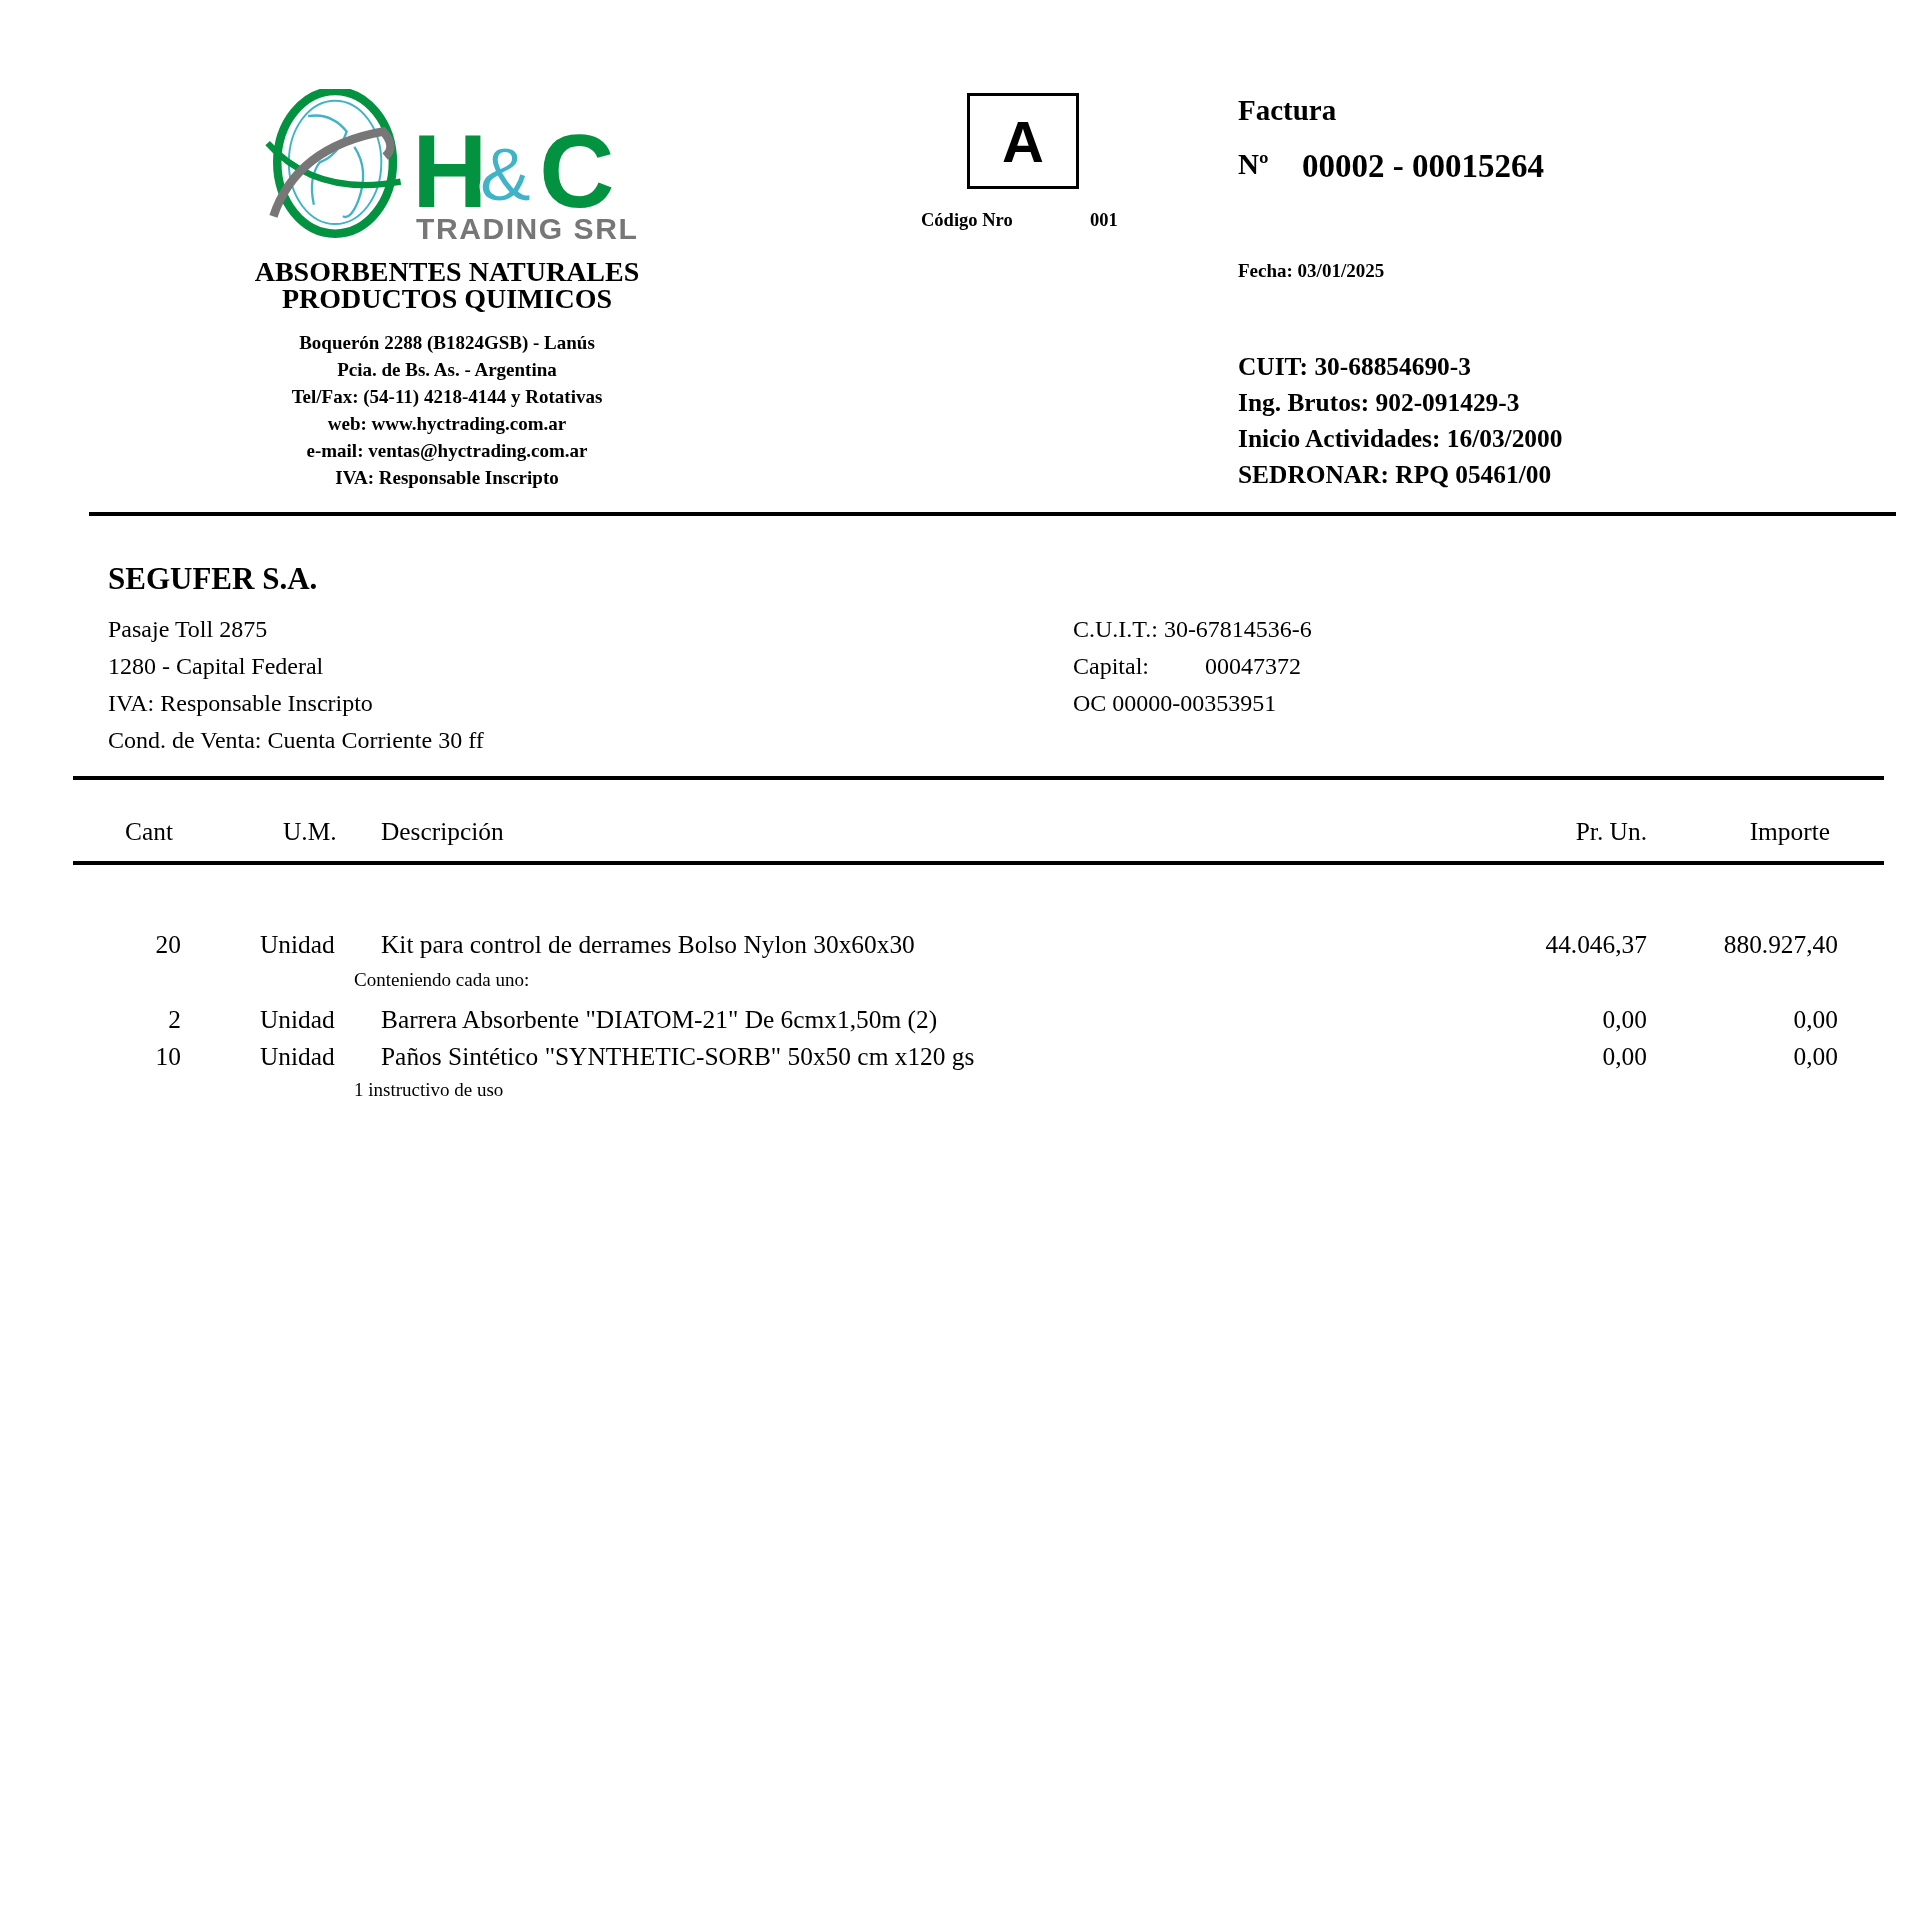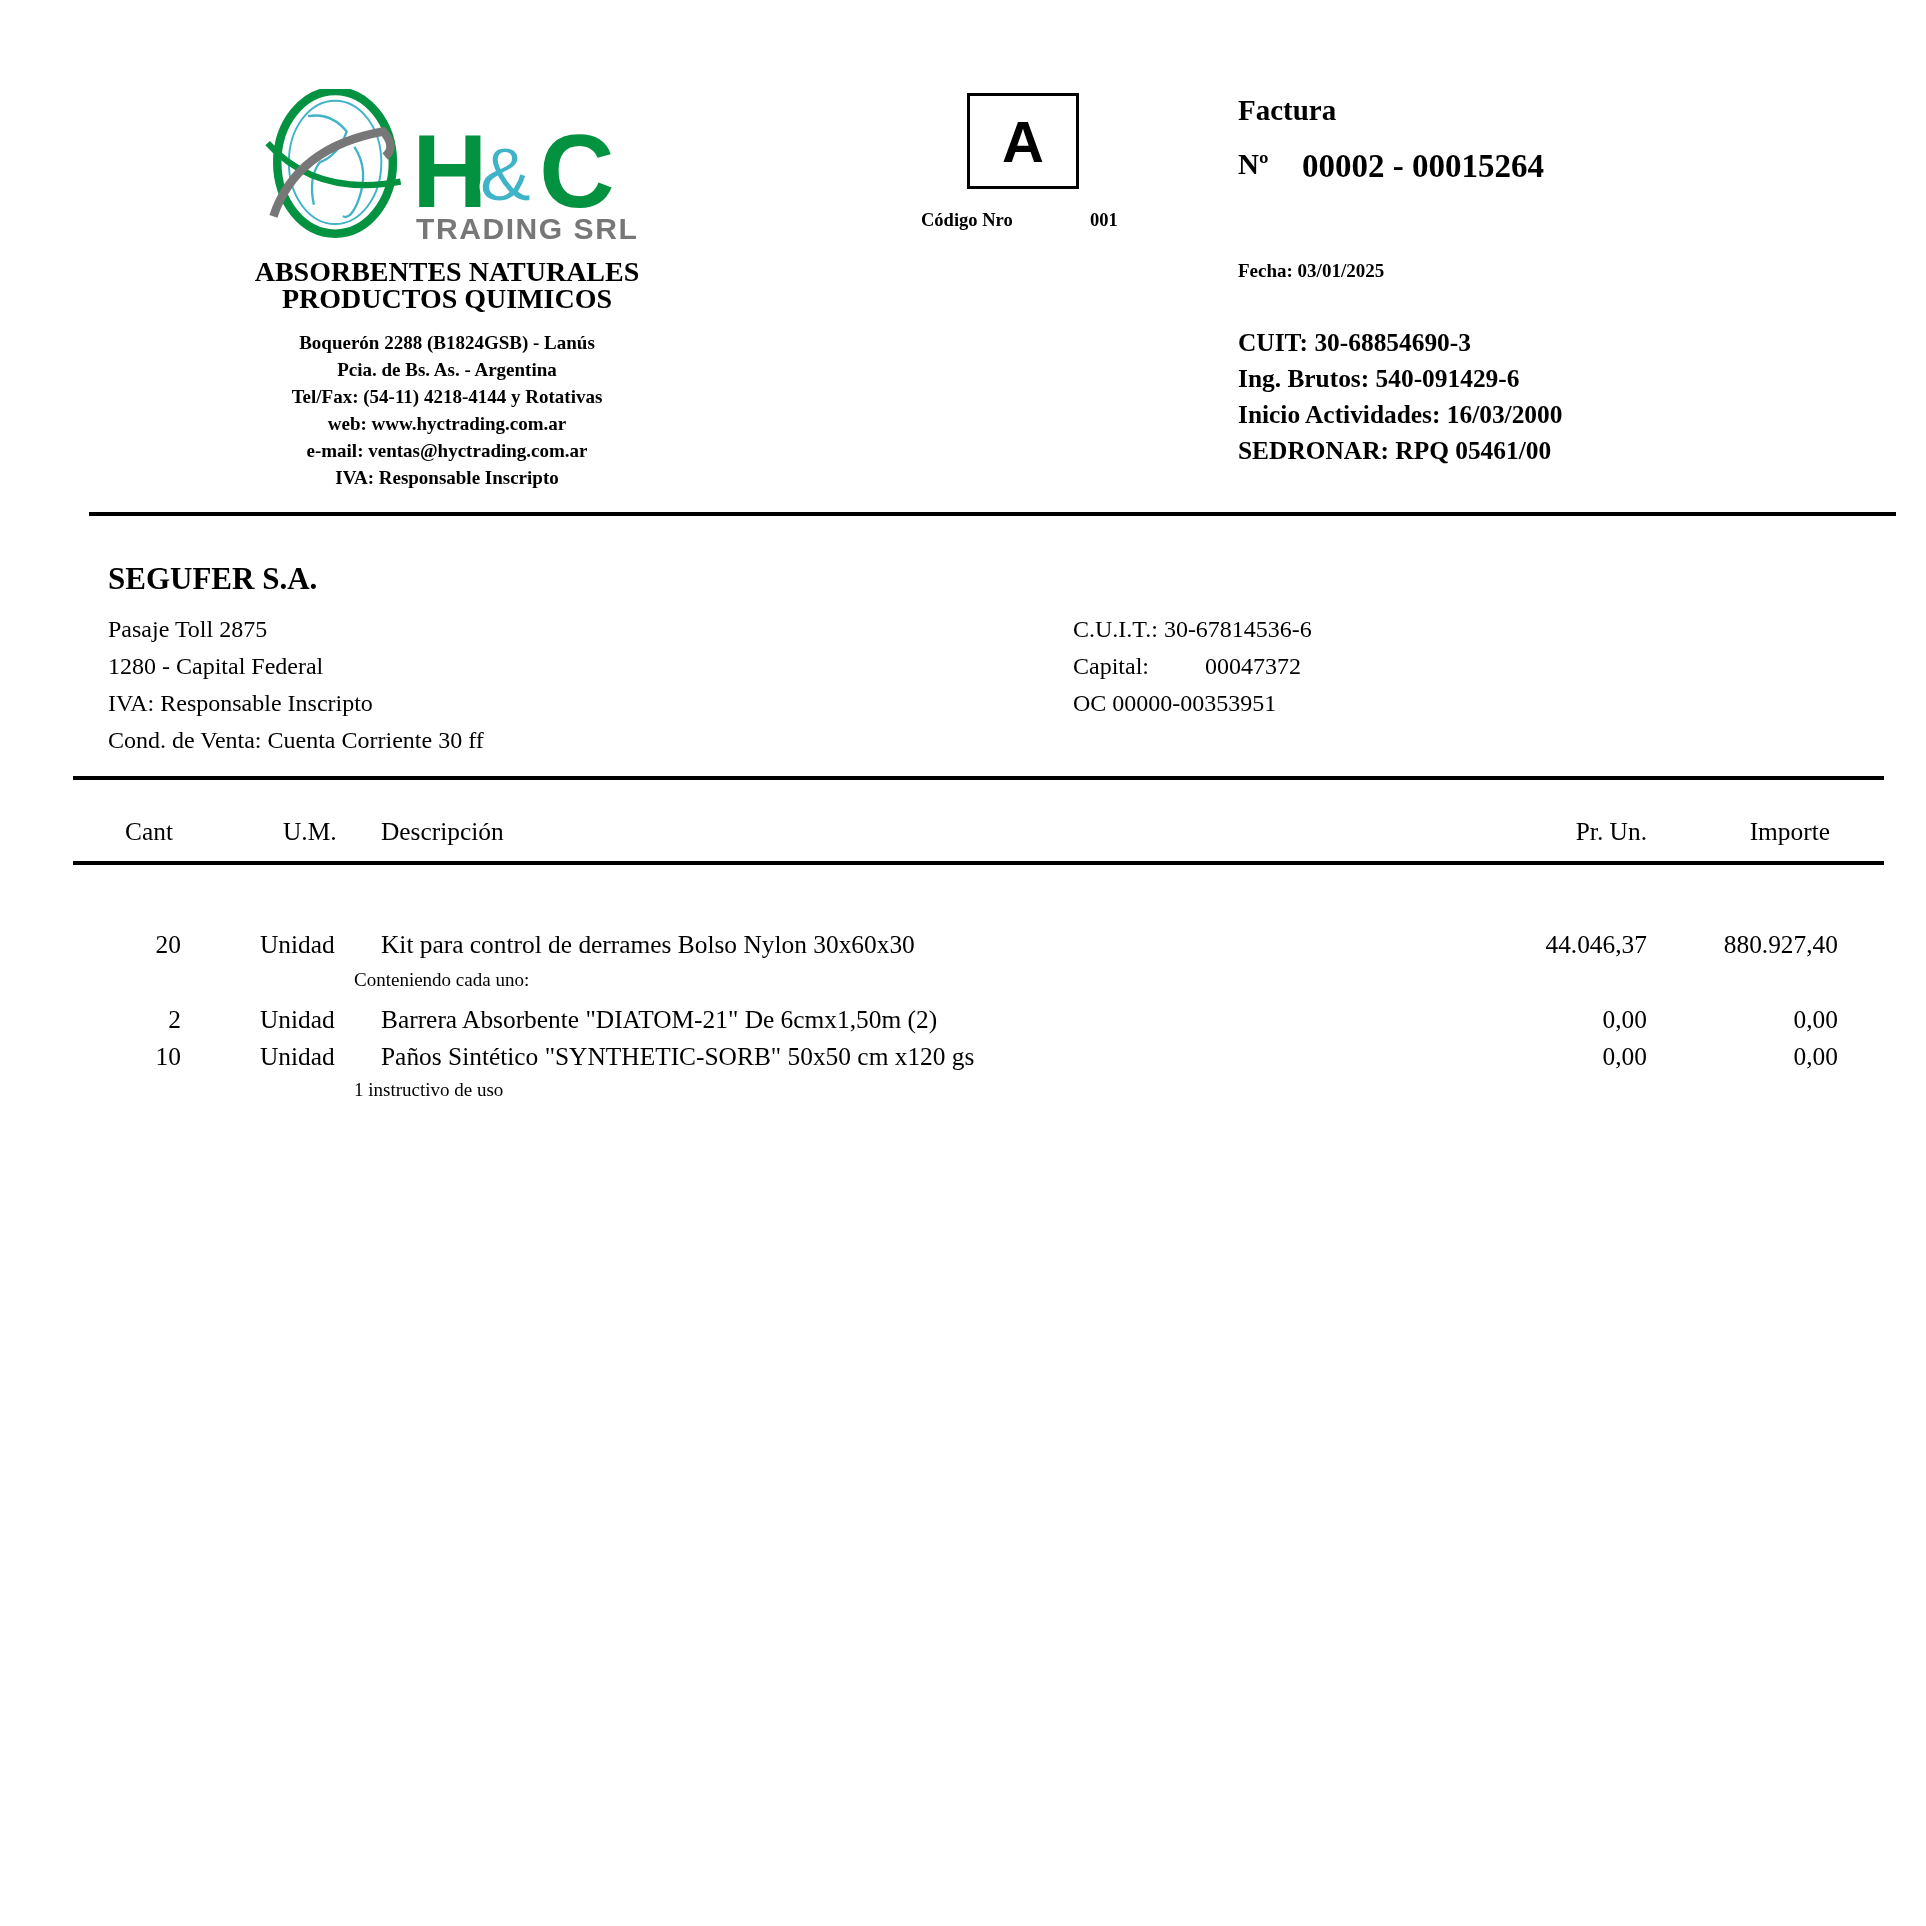--- a/index.html
+++ b/index.html
@@ -60,23 +60,23 @@
 <div id="letter-box" class="abs">
   <span>A</span>
 </div>
 <div class="abs codigo" style="left:921px;">Código Nro</div>
 <div class="abs codigo" style="left:1090px;">001</div>
 
 <div class="abs rh" style="top:94px; font-size:29px;">Factura</div>
 <div class="abs rh" style="top:148px; font-size:29px;">Nº</div>
 <div class="abs rh" style="top:148px; left:1302px; font-size:33px;text-align:right;">00002 - 00015264</div>
 <div class="abs rh" style="top:260px; font-size:19px;">Fecha: 03/01/2025</div>
-<div class="abs rh" style="top:324px; font-size:25.4px; line-height:36px;">
+<div class="abs rh" style="top:348px; font-size:25.4px; line-height:36px;">
   <div>CUIT: 30-68854690-3</div>
-  <div>Ing. Brutos: 540-091429-6</div>
+  <div>Ing. Brutos: 902-091429-3</div>
   <div>Inicio Actividades: 16/03/2000</div>
   <div>SEDRONAR: RPQ 05461/00</div>
 </div>
 
 <div class="hr" style="left:89px; top:512px; width:1807px; height:3.5px;"></div>
 
 <div class="abs bold" style="left:108px; top:561px; font-size:31px;">SEGUFER S.A.</div>
 <div class="abs cust" style="left:108px; top:611px;">
   <div>Pasaje Toll 2875</div>
   <div>1280 - Capital Federal</div>

